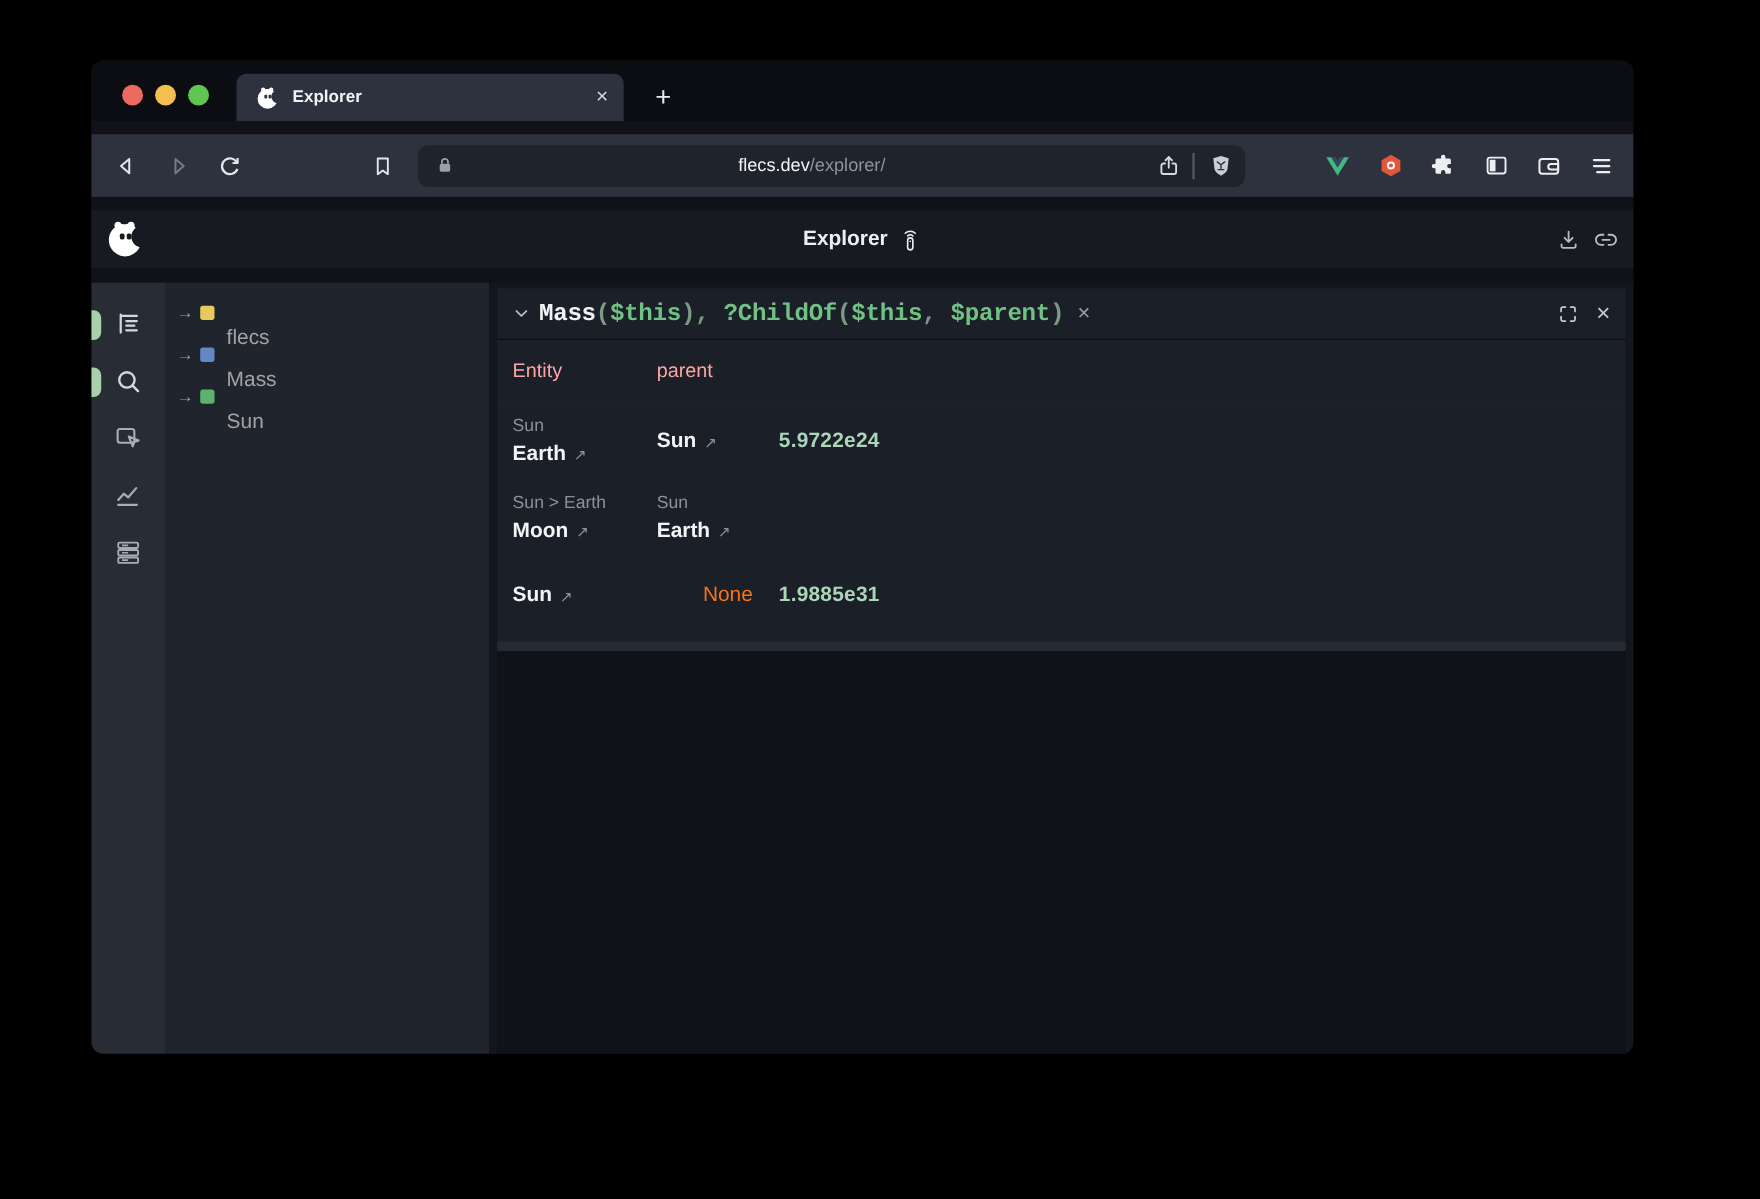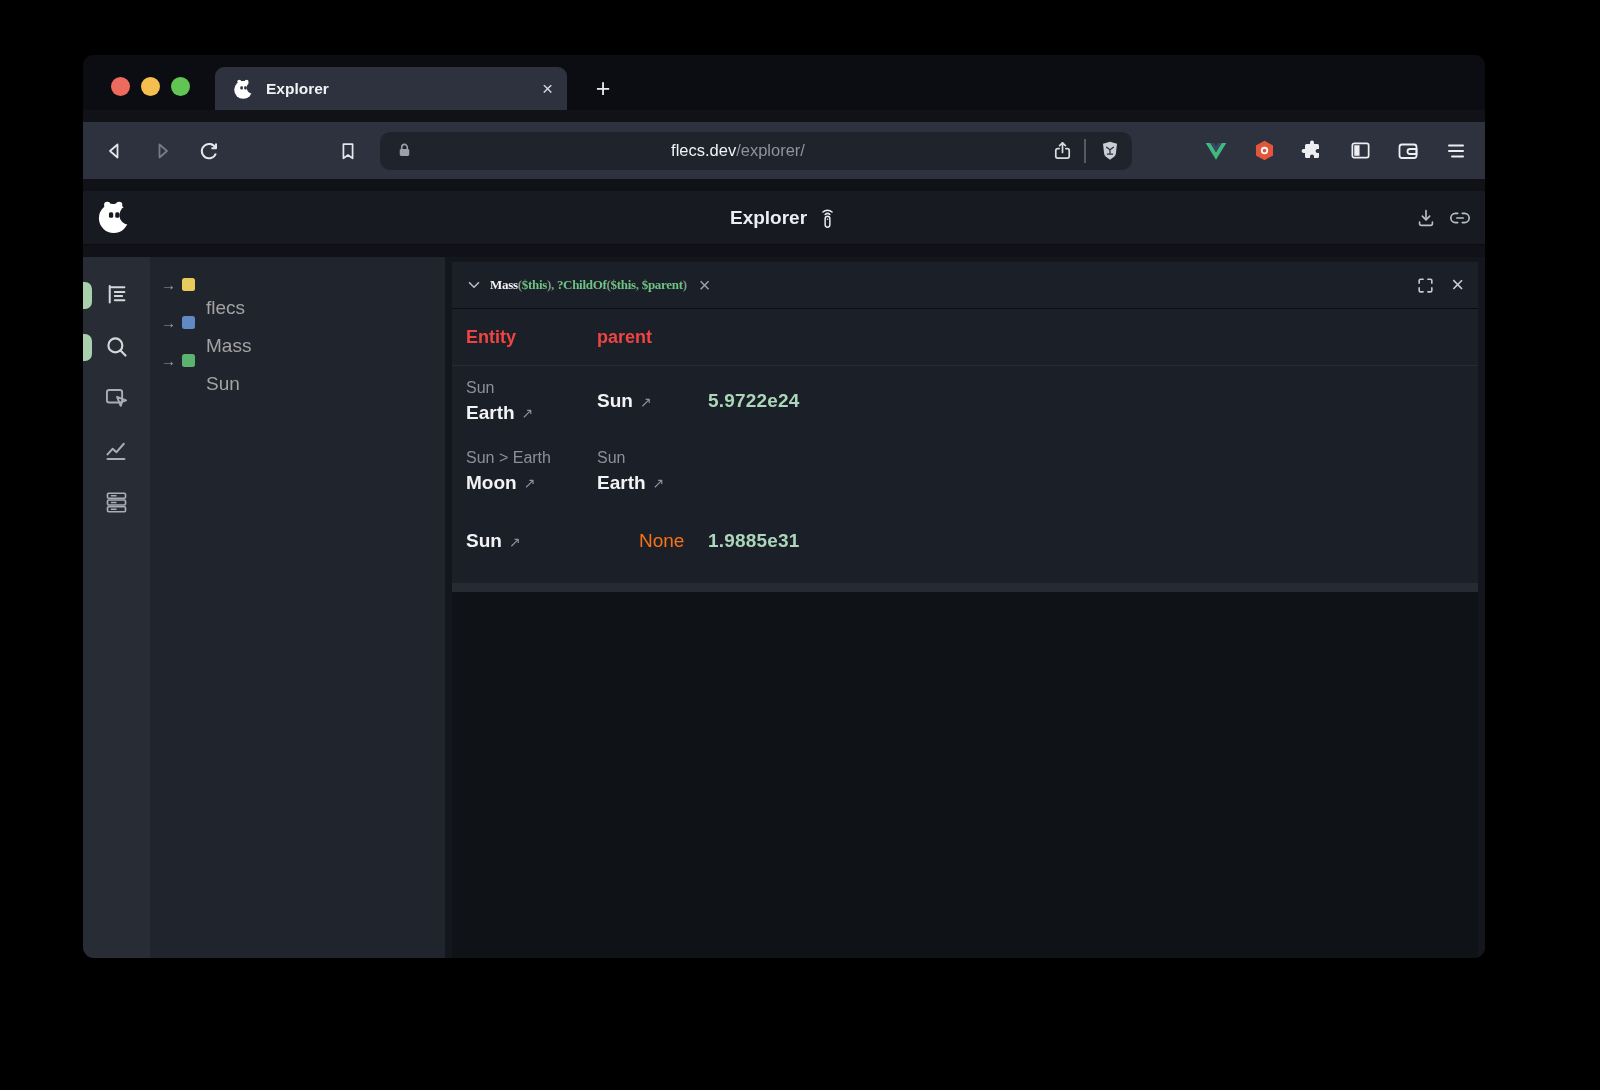--- a/index.html
+++ b/index.html
@@ -69,36 +69,36 @@
   .tree-expander { color:#9ba0aa; font-size:15px; width:18px; flex:none; }
   .tree-square { width:13px; height:13px; border-radius:2.5px; margin:0 11px 0 3px; flex:none; }
   .tree-label { color:#a3a3a3; font-size:19px; font-weight:500;margin-top:48px; }
 
   .query-panel { flex:1; display:flex; flex-direction:column; min-width:0;
                  border-left:7px solid #13161c; border-right:7px solid #13161c; border-top:5px solid #13161c;
                  background:#0f1217; }
   .q-header { height:47px; background:#1b1f27; display:flex; align-items:center;
               padding:0 14px 0 10px; border-bottom:1px solid #0b0d11; flex:none; }
   .q-collapse { color:#b6bac2; width:24px; display:flex; align-items:center; justify-content:center; flex:none; }
-  .q-text { font-family:Liberation Serif, serif; font-size:13px; font-weight:600;
+  .q-text { font-family:Liberation Mono, monospace; font-size:22px; font-weight:600;
             margin-left:4px; white-space:nowrap; letter-spacing:-0.3px; }
   .q-comp { color:#f2f3f5; }
   .q-var  { color:#6fc283; }
   .q-punct{ color:#7d9a86; }
   .q-close { color:#9aa0a8; font-size:20px; margin-left:12px; line-height:1; }
   .q-spacer { flex:1; }
   .q-icon { color:#c6cad2; margin-left:16px; display:flex; align-items:center; }
   .q-panel-close { color:#c6cad2; font-size:22px; margin-left:16px; line-height:1; }
 
   .table-header { height:57px; background:#1b1f27; display:flex; align-items:center;
                   padding-left:14px; border-bottom:1px solid rgba(255,255,255,0.05); flex:none; }
   .col-entity { width:131px; flex:none; }
   .col-parent { width:111px; flex:none; }
   .col-mass   { flex:1; min-width:0; }
-  .th { color:#ef4444; font-size:18px; font-weight:700; }
+  .th { color:#fca5a5; font-size:18px; font-weight:400; }
 
   .rows { background:#1b1f27; padding-bottom:7px; flex:none; }
   .trow { height:70px; display:flex; align-items:stretch; padding-left:14px; }
   .cell { display:flex; flex-direction:column; justify-content:center; }
   .cell-path { color:#8b919b; font-size:16px; line-height:1.45; }
   .cell-path:empty { display:none; }
   .cell-name { color:#f2f3f5; font-size:19px; font-weight:700; line-height:1.45;
                display:flex; align-items:center; }
   .ext-arrow { color:#8b919b; font-size:14px; font-weight:400; margin-left:7px; position:relative; top:1px; }
   .cell-none .cell-name { color:#f97316; font-weight:400;margin-left:42px; }

